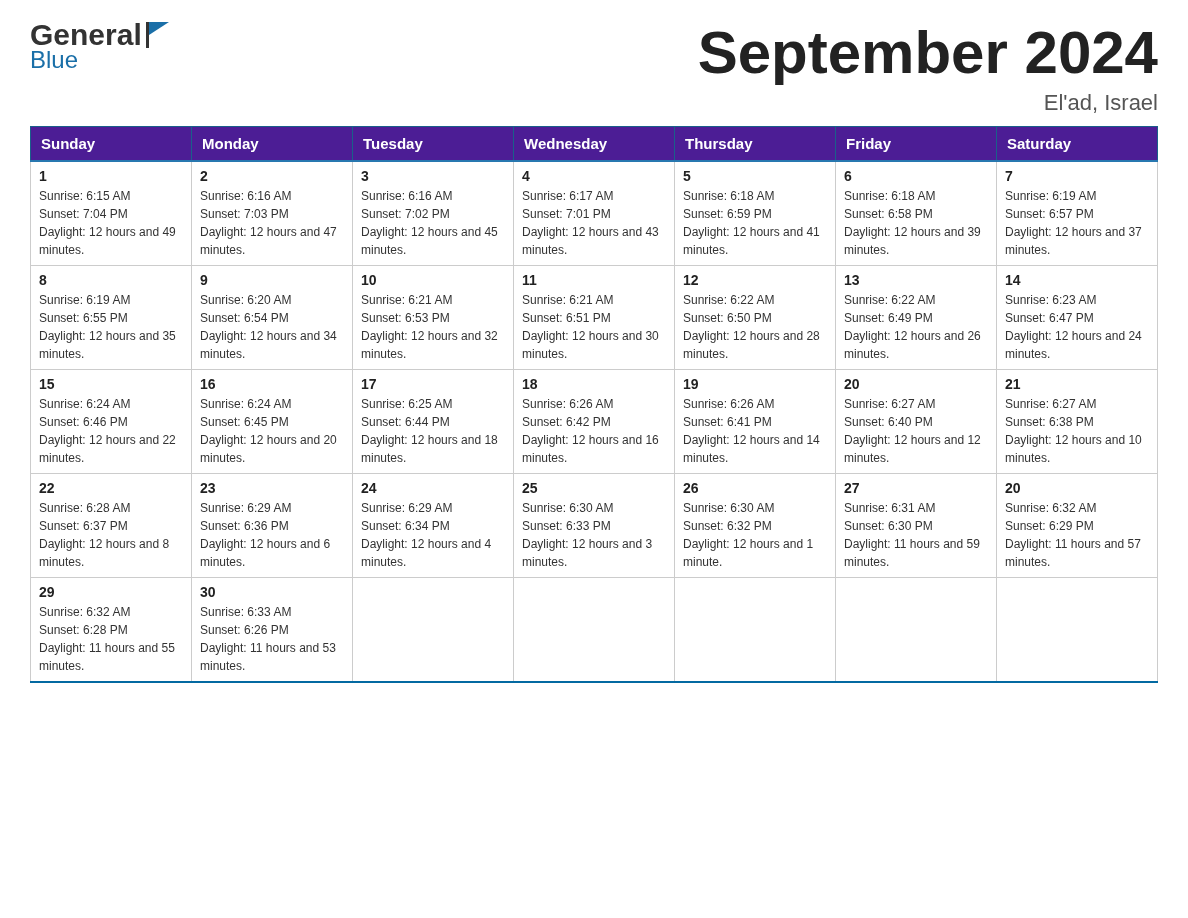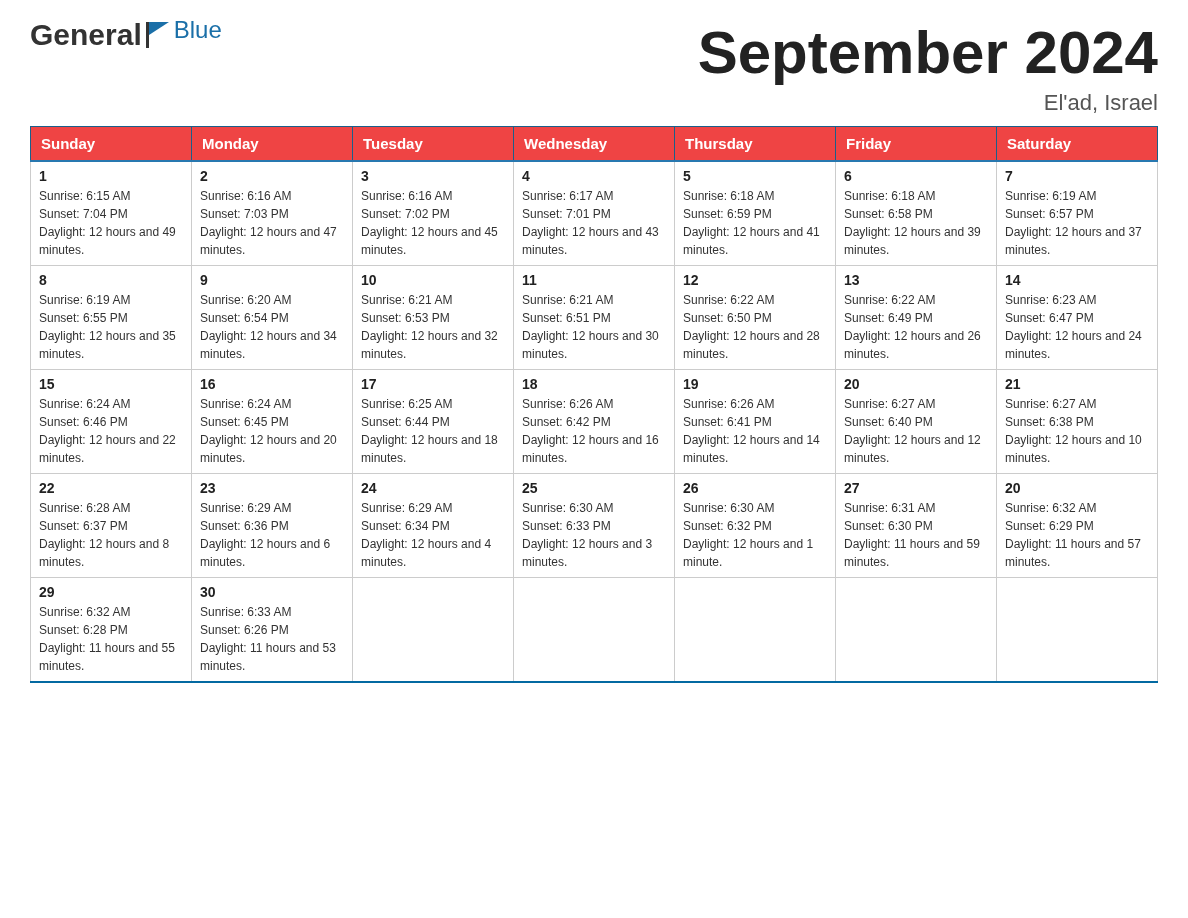--- a/index.html
+++ b/index.html
@@ -29,21 +29,21 @@
       font-size: 22px;
       color: #555;
       margin-top: 4px;
     }
     .calendar {
       width: 100%;
       border-collapse: collapse;
       margin-top: 10px;
     }
     .calendar th {
-      background: #ef4444;
+      background: #4c1d95;
       color: #fff;
       font-size: 15px;
       font-weight: bold;
       padding: 8px 10px;
       text-align: left;
       border: 1px solid #1a5f8a;
     }
     .calendar td {
       vertical-align: top;
       padding: 6px 8px;
@@ -69,21 +69,21 @@
       font-size: 12px;
       color: #333;
       line-height: 1.5;
     }
     .empty-cell {
       background: #fff;
     }
     
     .logo-container {
       display: flex;
-      flex-direction: row;
+      flex-direction: column;
       align-items: flex-start;
     }
     .logo-top-row {
       display: flex;
       align-items: flex-end;
       line-height: 1;
     }
     .logo-general {
       font-size: 30px;
       font-weight: bold;

